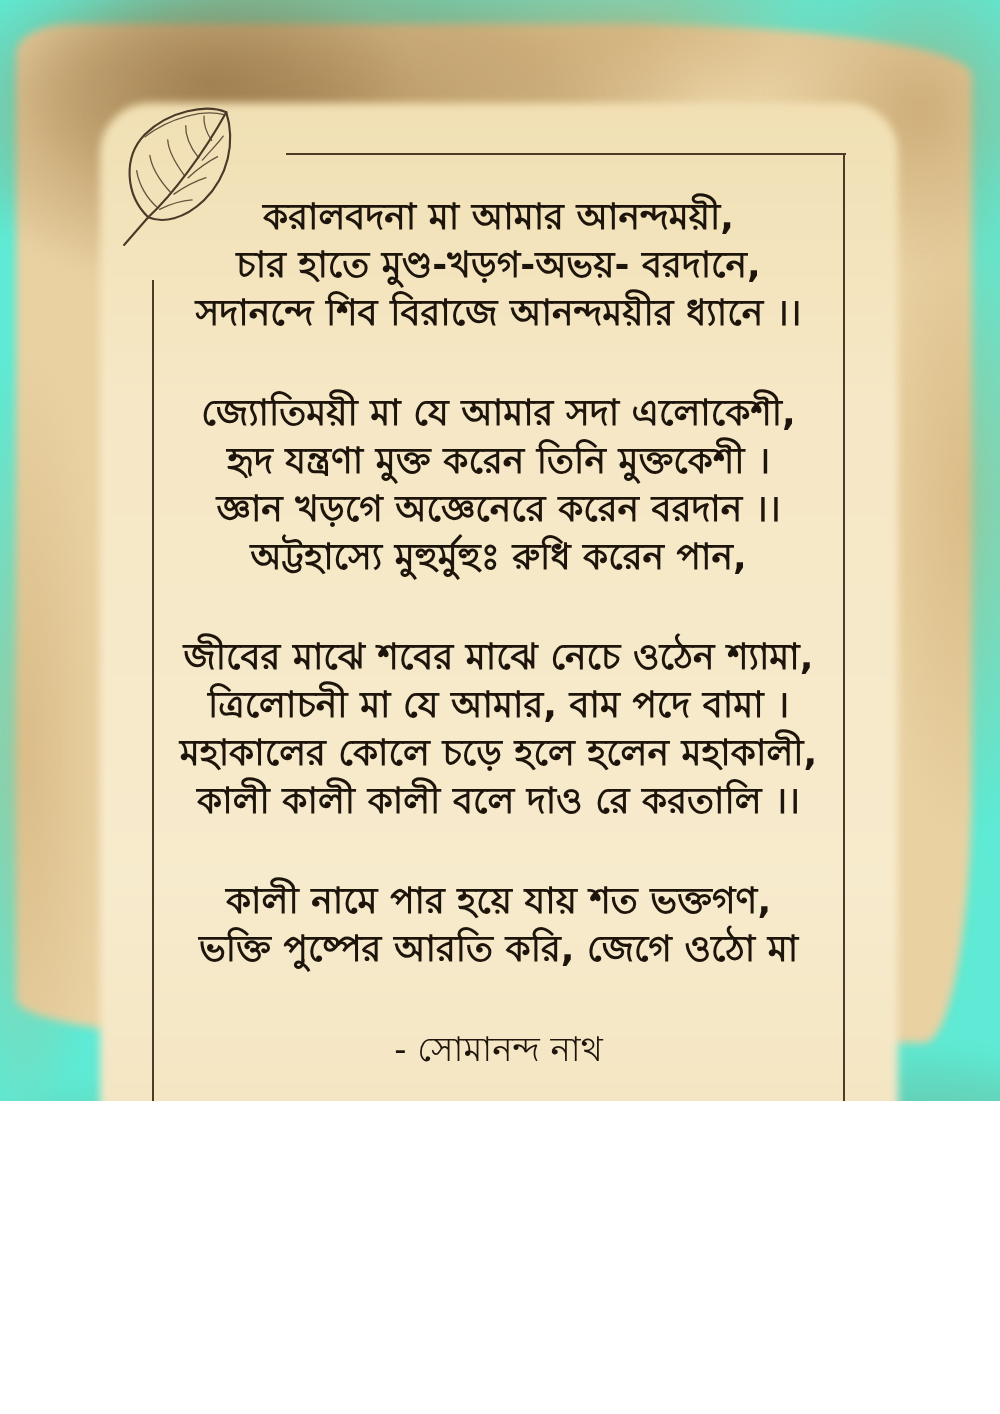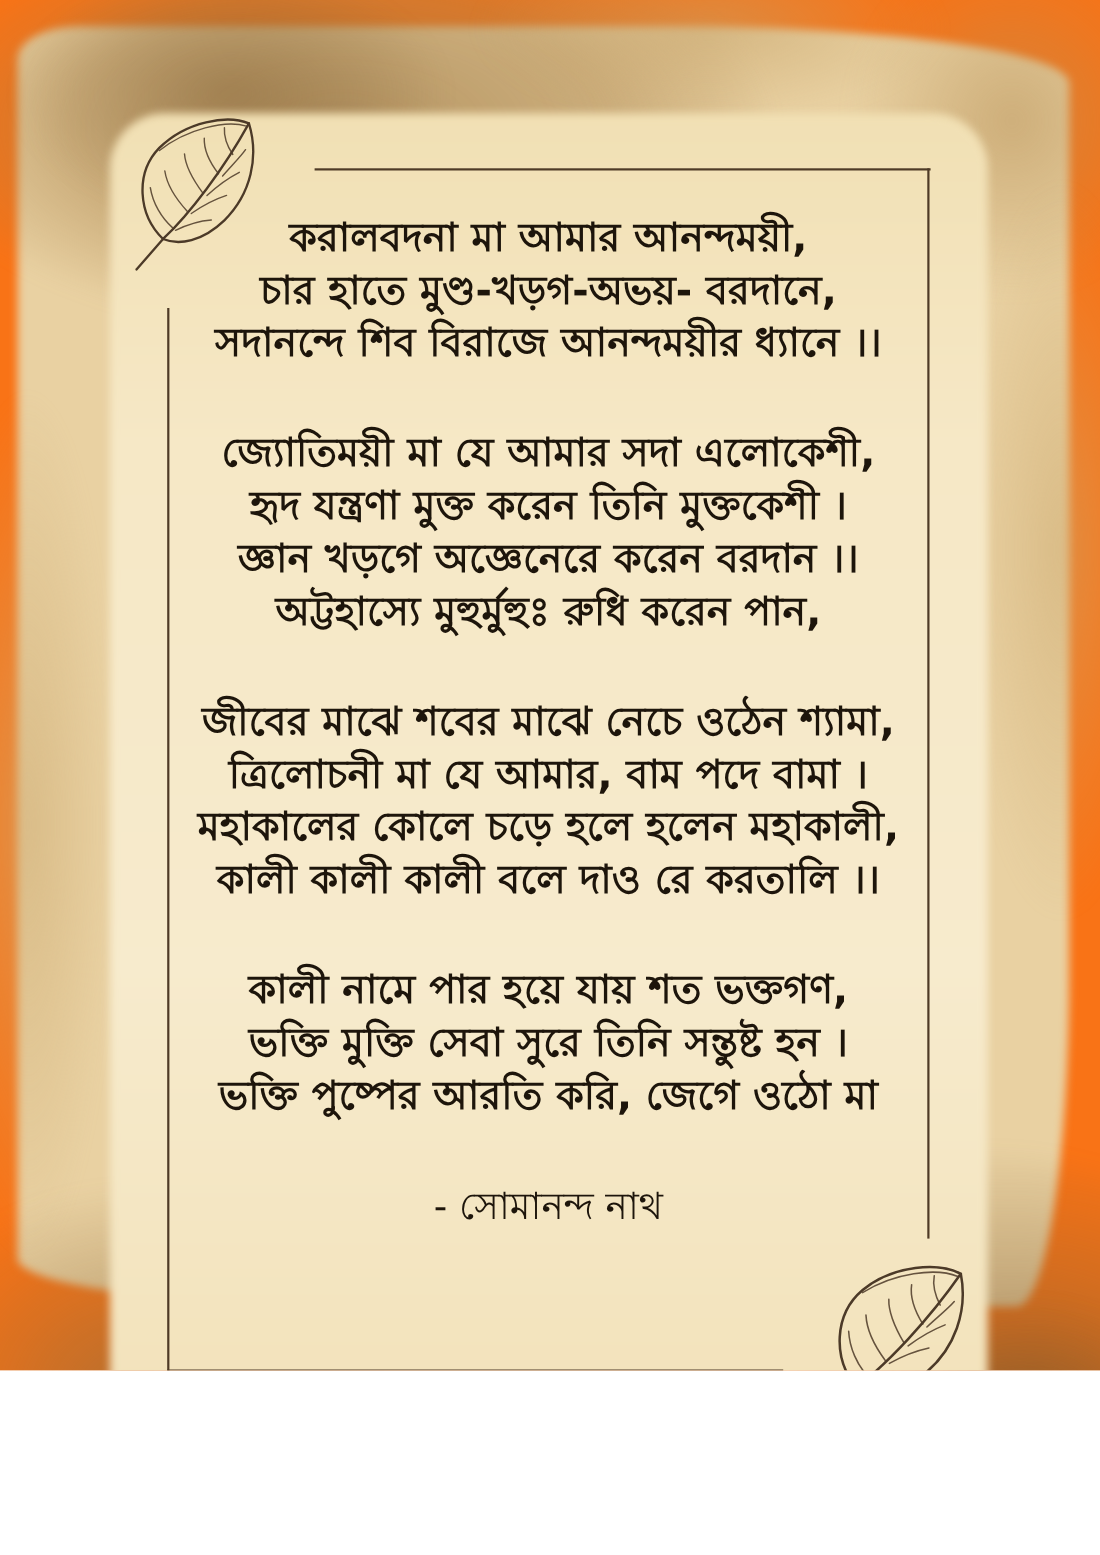--- a/index.html
+++ b/index.html
@@ -1,23 +1,23 @@
 <!DOCTYPE html>
 <html><head>
 <meta charset="utf-8">
 <style>
   html, body { margin: 0; padding: 0; }
   body { font-family: "DejaVu Sans", "Liberation Sans", sans-serif; }
 
   .canvas {
     position: relative;
     width: 1000px;
-    height: 1246px;
+    height: 1101px;
     overflow: hidden;
-    background: #f97316;
+    background: #5eead4;
   }
 
   
   .parchment-mid {
     position: absolute;
     left: 16px; top: 24px; right: 28px; bottom: 58px;
     background: #e9d1a2;
     border-radius: 55px 38% 48px 34% / 30px 52px 26% 44px;
     filter: blur(4px);
   }
@@ -175,19 +175,18 @@
       <p class="line">অট্টহাস্যে মুহুর্মুহুঃ রুধি করেন পান,</p>
     </div>
     <div class="stanza">
       <p class="line">জীবের মাঝে শবের মাঝে নেচে ওঠেন শ্যামা,</p>
       <p class="line">ত্রিলোচনী মা যে আমার, বাম পদে বামা ।</p>
       <p class="line">মহাকালের কোলে চড়ে হলে হলেন মহাকালী,</p>
       <p class="line">কালী কালী কালী বলে দাও রে করতালি ।।</p>
     </div>
     <div class="stanza">
       <p class="line">কালী নামে পার হয়ে যায় শত ভক্তগণ,</p>
-      <p class="line">ভক্তি মুক্তি সেবা সুরে তিনি সন্তুষ্ট হন ।</p>
       <p class="line">ভক্তি পুষ্পের আরতি করি, জেগে ওঠো মা</p>
     </div>
     <p class="attribution">- সোমানন্দ নাথ</p>
   </div>
 
 </div>
 
 </body></html>

